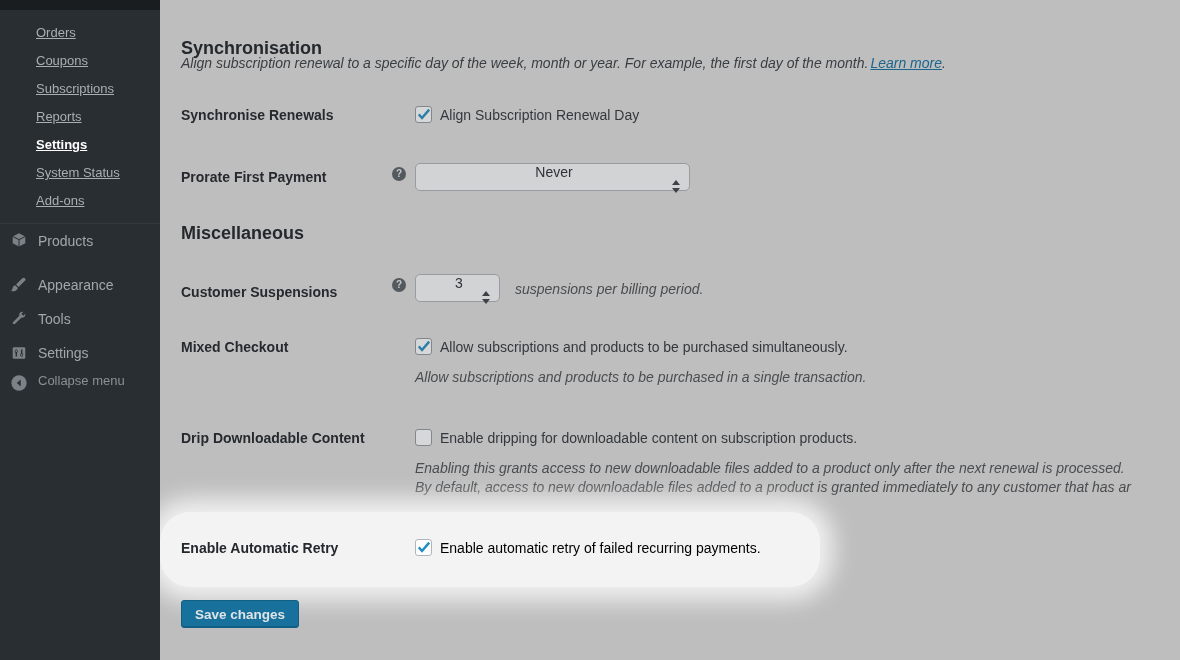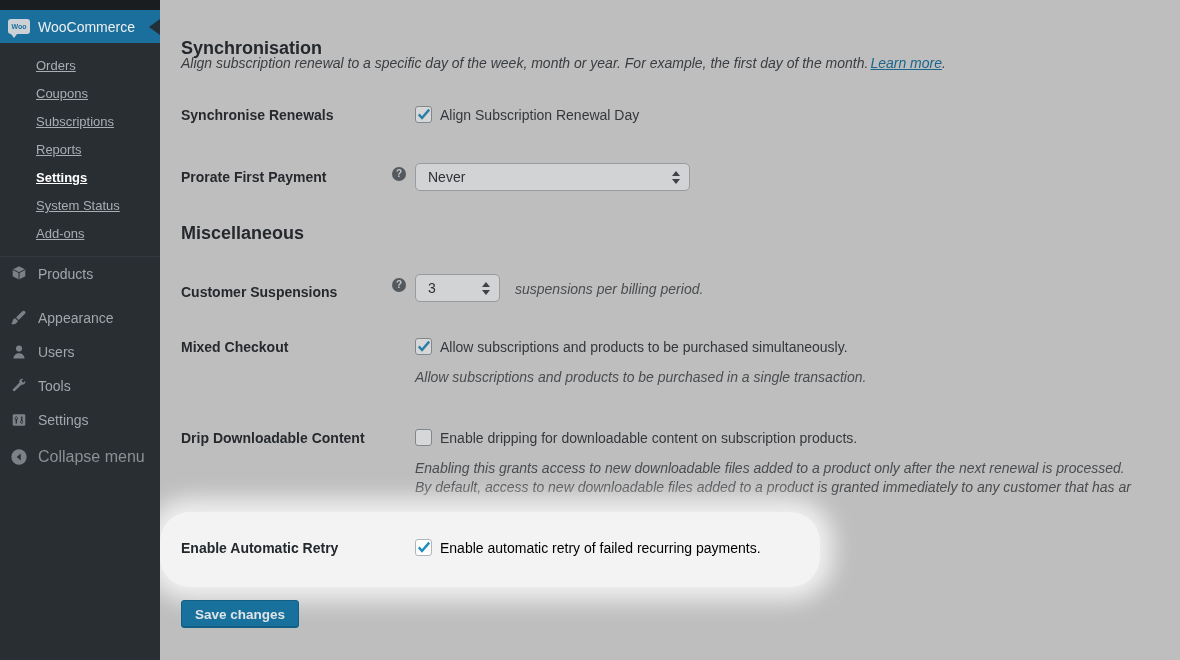--- a/index.html
+++ b/index.html
@@ -22,40 +22,40 @@
   .wc-arrow { position: absolute; right: 0; top: 50%; transform: translateY(-50%); width: 0; height: 0; border-top: 8px solid transparent; border-bottom: 8px solid transparent; border-right: 11px solid #243039; }
   .submenu { list-style: none; margin: 0; padding: 8px 0 9px; }
   .submenu li { padding: 7px 0 6px 36px; font-size: 13px; color: #a9aeb3; cursor: pointer; text-decoration: underline; }
   .submenu li.current { color: #ffffff; font-weight: bold; }
   .menu-sep { border: none; border-top: 1px solid #33383e; margin: 0; }
   .main-menu { list-style: none; margin: 0; padding: 0; }
   .main-menu li { height: 34px; display: flex; align-items: center; padding-left: 9px; font-size: 14px; font-weight: 500; color: #a2a7ac; cursor: pointer; }
   .main-menu li.gap { margin-top: 10px; }
   .mi { width: 20px; height: 20px; margin-right: 9px; display: flex; align-items: center; justify-content: center; flex-shrink: 0; }
   .mi svg { width: 18px; height: 18px; }
-  .collapse-item { margin-top: 3px; height: 34px; display: flex; align-items: center; padding-left: 9px; font-size: 16px; color: #8b9095; cursor: pointer; }
+  .collapse-item { margin-top: 3px; height: 34px; display: flex; align-items: flex-start; padding-left: 9px; font-size: 13px; color: #8b9095; cursor: pointer; }
 
   
   .content { position: absolute; left: 160px; top: 0; width: 1020px; height: 660px; overflow: hidden; }
   .h2 { position: absolute; left: 21px; margin: 0; font-size: 18px; font-weight: bold; color: #25292d; }
   .h2.sync { top: 18px; margin-top: 20px; }
   .h2.misc { top: 223px; }
   .p-desc { position: absolute; left: 21px; top: 55px; margin: 0; font-size: 14px; color: #3a3e42; white-space: nowrap; font-style: italic; }
   .p-desc a { color: #1c658d; text-decoration: underline; cursor: pointer; }
   .p-desc a { margin-left: 2px; }
 
   .row-label { position: absolute; left: 21px; font-size: 14px; font-weight: bold; color: #26292d; white-space: nowrap; }
   .help { position: absolute; left: 232px; width: 14px; height: 14px; border-radius: 50%; background: #54595e; color: #c5c8cb; font-size: 10px; font-weight: bold; text-align: center; line-height: 14px; cursor: pointer; }
 
   .checkbox { position: absolute; left: 255px; width: 17px; height: 17px; background: #d6d7d8; border: 1px solid #83878c; border-radius: 3px; cursor: pointer; }
   .checkbox svg { position: absolute; left: 0px; top: -1px; width: 16px; height: 16px; }
   .checkbox .stroke { fill: none; stroke: #2b7fa6; stroke-width: 3; }
   .cb-label { position: absolute; left: 280px; font-size: 14px; color: #34383c; white-space: nowrap; }
 
-  .select { position: absolute; left: 255px; height: 28px; background: #d2d3d5; border: 1px solid #989c a0; border: 1px solid #989ca0; border-radius: 5px; display: flex; align-items: center; padding: 0 9px 0 12px; font-size: 14px; color: #2e3236; cursor: pointer; }
+  .select { position: absolute; left: 255px; height: 28px; background: #d2d3d5; border: 1px solid #989c a0; border: 1px solid #989ca0; border-radius: 5px; display: flex; align-items: center; padding: 0 9px 0 12px; font-size: 14px; color: #2e3236; cursor: pointer; flex-direction: column; }
   .stepper { display: flex; flex-direction: column; gap: 3px; margin-left: auto; padding-left: 10px; }
   .stepper i { display: block; width: 0; height: 0; border-left: 4px solid transparent; border-right: 4px solid transparent; }
   .stepper .up { border-bottom: 5px solid #3e4246; }
   .stepper .down { border-top: 5px solid #3e4246; }
 
   .italic { position: absolute; font-style: italic; font-size: 14px; color: #4a4d50; white-space: nowrap; }
 
   
   .highlight { position: absolute; left: 0; top: 512px; width: 660px; height: 75px; background: #f3f3f3; border-radius: 30px; box-shadow: 0 0 22px 14px rgba(243,243,243,0.92); z-index: 1; }
   .z2 { z-index: 2; }
@@ -67,27 +67,20 @@
   .save-btn { position: absolute; left: 21px; top: 600px; height: 28px; padding: 0 13px; background: #17719c; border: 1px solid #135e83; border-radius: 3px; box-shadow: inset 0 -1px 0 #135e83; color: #dfe4e7; font-size: 13.5px; font-weight: bold; font-family: "Liberation Sans", sans-serif; display: flex; align-items: center; cursor: pointer; z-index: 2; }
 </style>
 </head>
 <body>
 
 <div class="page">
 
   <aside class="sidebar">
     <div class="top-strip"></div>
 
-    <div class="wc-item">
-      <span class="wc-badge">
-          <span>Woo</span>
-        </span>
-      <span class="wc-title">WooCommerce</span>
-      <span class="wc-arrow"></span>
-    </div>
 
     <ul class="submenu">
       <li>Orders</li>
       <li>Coupons</li>
       <li>Subscriptions</li>
       <li>Reports</li>
       <li class="current">Settings</li>
       <li>System Status</li>
       <li>Add-ons</li>
     </ul>
@@ -110,29 +103,20 @@
           <svg viewBox="0 0 20 20" fill="#7c8187">
               <path d="M16.6 2.4c.9.9.9 2.2 0 3l-7 6.9-2.9-2.9 7-6.9c.8-.9 2.1-.9 2.9-.1z"></path>
               <path d="M5.9 10.4c-1.9.4-2.8 1.5-3.1 3.4-.2 1.2-.7 2-1.6 2.5 1.3.8 3 1 4.3.4 1.7-.7 2.6-1.8 3.3-3.4l-2.9-2.9z"></path>
             </svg>
         </span>
         <span>Appearance</span>
       </li>
       <li>
         <span class="mi">
           <svg viewBox="0 0 20 20" fill="#7c8187">
-              <circle cx="10" cy="6.2" r="3.4"></circle>
-              <path d="M3.8 17.3c.3-3.7 2.9-5.9 6.2-5.9s5.9 2.2 6.2 5.9H3.8z"></path>
-            </svg>
-        </span>
-        <span>Users</span>
-      </li>
-      <li>
-        <span class="mi">
-          <svg viewBox="0 0 20 20" fill="#7c8187">
               <path d="M17 5.2c0 .9-.4 1.8-1 2.4-.9.9-2.2 1.2-3.4.9l-6.9 6.9c-.6.6-1.6.6-2.2 0s-.6-1.6 0-2.2l6.9-6.9c-.3-1.2 0-2.5.9-3.4.9-.9 2.3-1.2 3.5-.8L12.6 4.2l2.2 2.2 2.1-2.1c.1.3.1.6.1.9z"></path>
             </svg>
         </span>
         <span>Tools</span>
       </li>
       <li>
         <span class="mi">
           <svg viewBox="0 0 20 20">
               <rect x="3" y="3.5" width="14" height="13" rx="1.5" fill="#7c8187"></rect>
               <path d="M7 6v8M13 6v8" stroke="#292e33" stroke-width="1.6" fill="none"></path>

